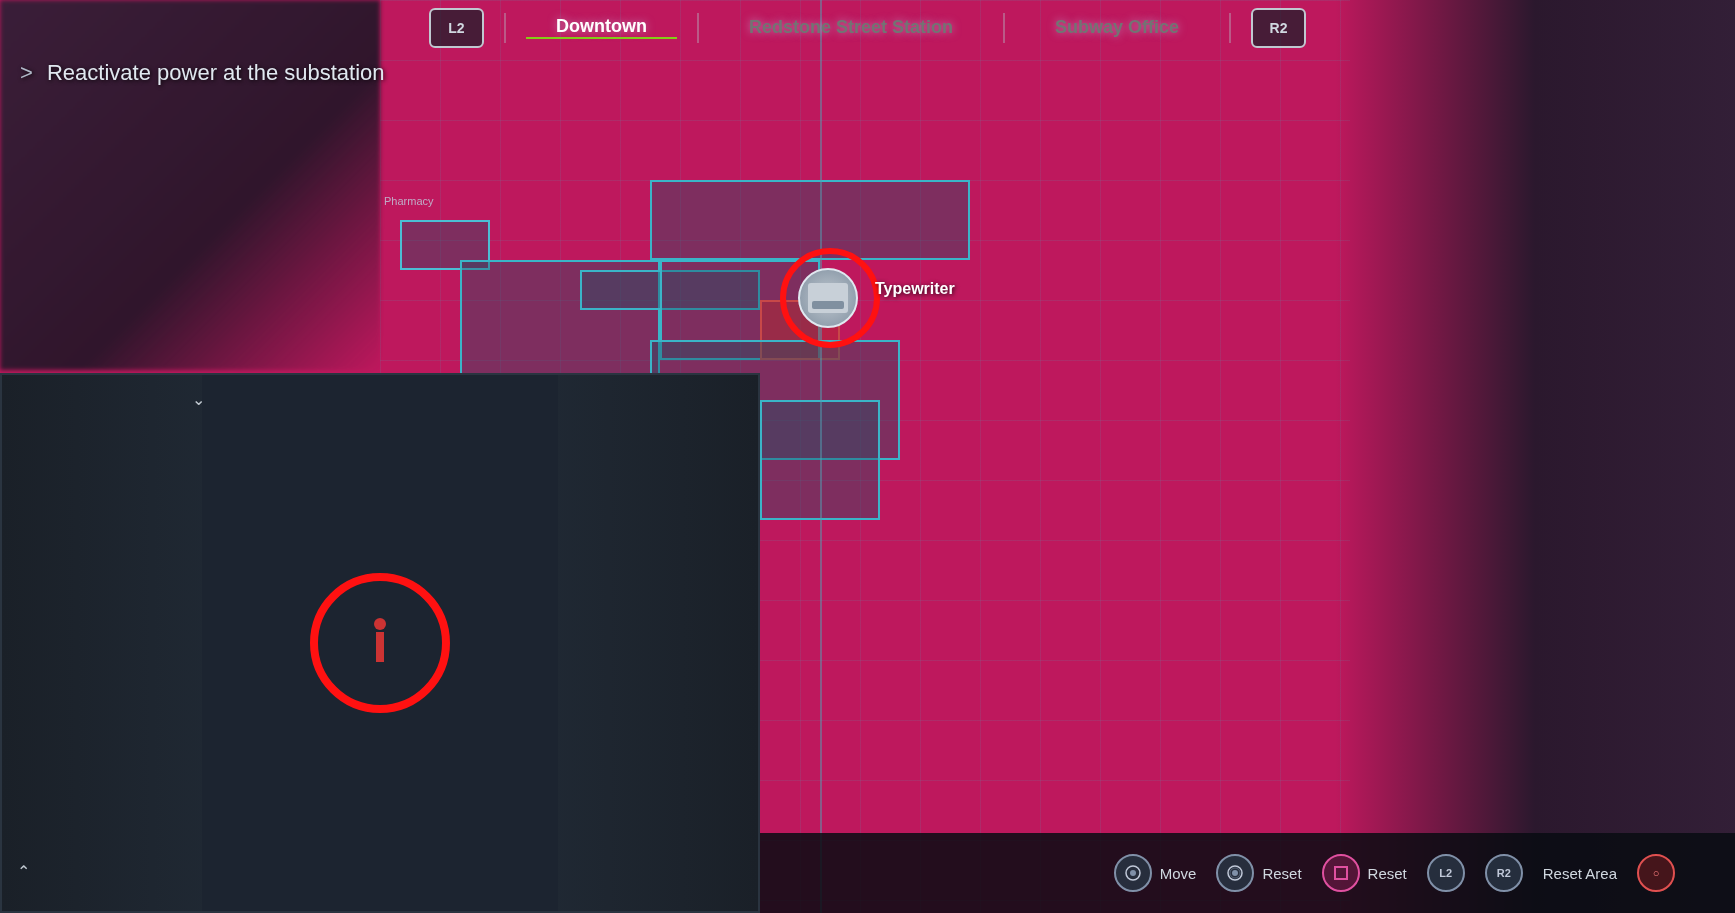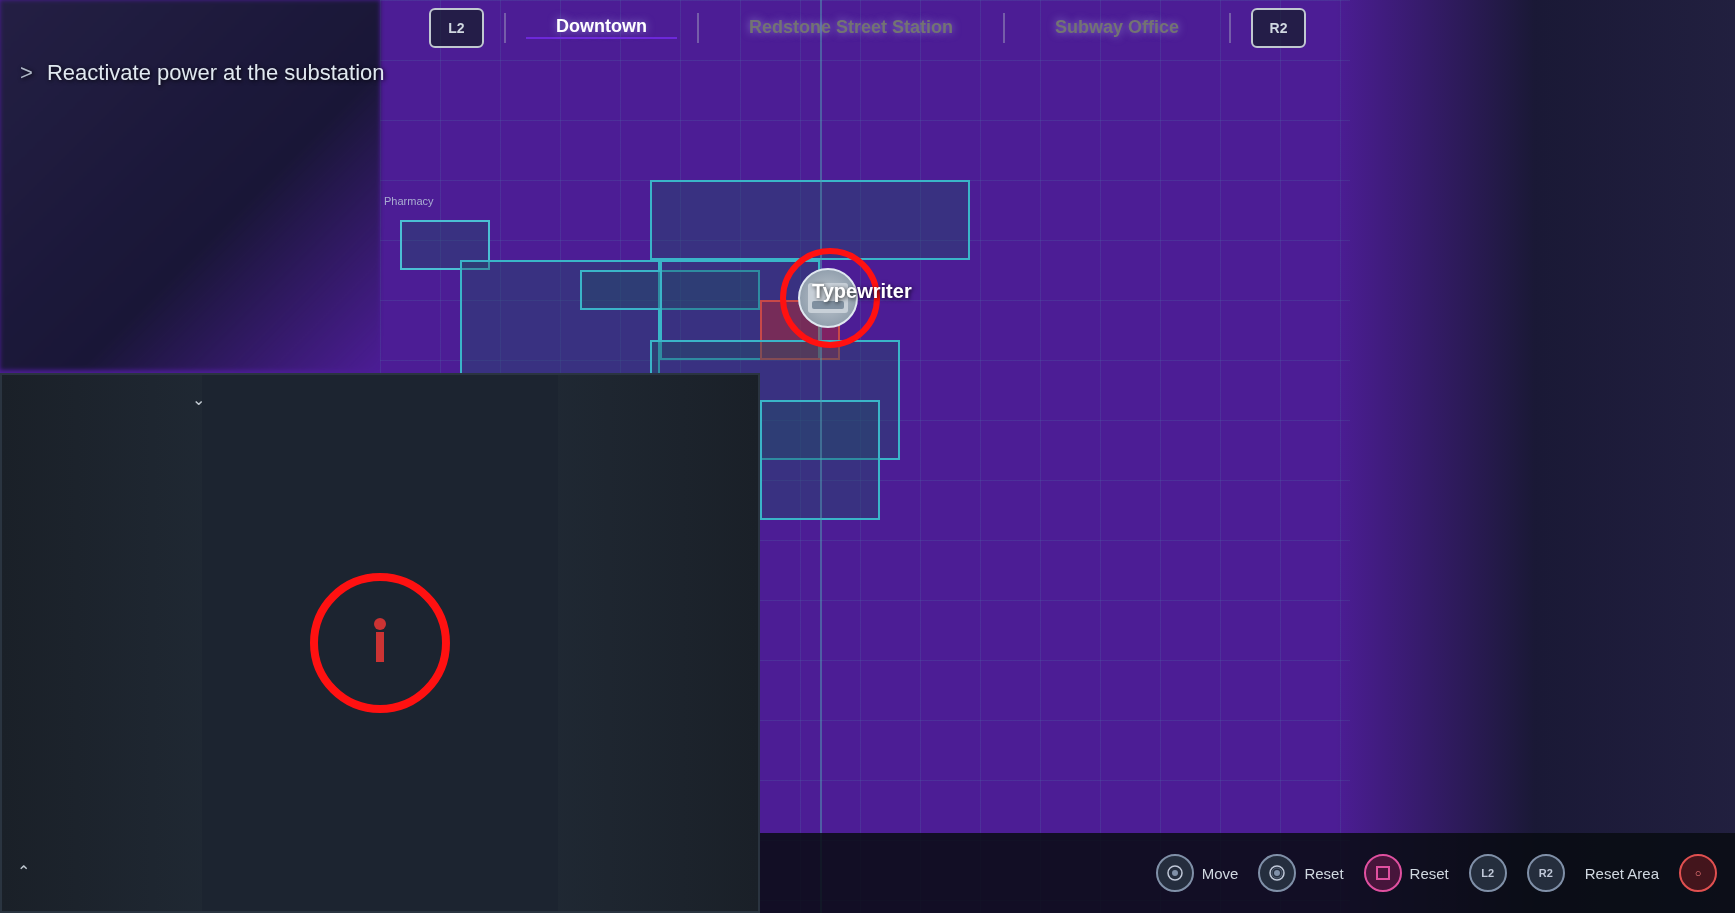--- a/index.html
+++ b/index.html
@@ -13,21 +13,21 @@
       position: relative;
     }
 
     
     .map-container {
       position: absolute;
       top: 0;
       left: 0;
       width: 1735px;
       height: 913px;
-      background: #4c1d95;
+      background: #be185d;
       overflow: hidden;
     }
 
     
     .bg-left {
       position: absolute;
       top: 0;
       left: 0;
       width: 380px;
       height: 370px;
@@ -168,23 +168,23 @@
       justify-content: center;
       font-size: 10px;
       color: #fff;
       z-index: 21;
       border: 2px solid #e0e8f0;
     }
 
     .typewriter-label {
       position: absolute;
       top: 280px;
-      left: 812px;
+      left: 875px;
       color: #ffffff;
-      font-size: 20px;
+      font-size: 16px;
       font-weight: 600;
       z-index: 22;
       text-shadow: 1px 1px 4px rgba(0,0,0,0.8);
     }
 
     
     .map-vline {
       position: absolute;
       top: 0;
       left: 820px;
@@ -234,21 +234,21 @@
     .nav-tab-label {
       color: #ffffff;
       font-size: 18px;
       font-weight: 600;
       padding: 0 30px;
       text-shadow: 0 0 8px rgba(200, 220, 255, 0.5);
     }
 
     .nav-tab-label.active {
       color: #ffffff;
-      border-bottom: 2px solid #6d28d9;
+      border-bottom: 2px solid #84cc16;
     }
 
     .nav-tab-label.inactive {
       color: #737373;
     }
 
     
     .objective-text {
       position: absolute;
       top: 60px;
@@ -381,21 +381,21 @@
     .control-bar {
       position: absolute;
       bottom: 0;
       left: 760px;
       right: 0;
       height: 80px;
       background: rgba(8, 12, 18, 0.85);
       display: flex;
       align-items: center;
       justify-content: flex-end;
-      padding-right: 18px;
+      padding-right: 60px;
       gap: 20px;
       z-index: 35;
     }
 
     .control-item {
       display: flex;
       align-items: center;
       gap: 8px;
       color: #d0d8e0;
       font-size: 15px;

